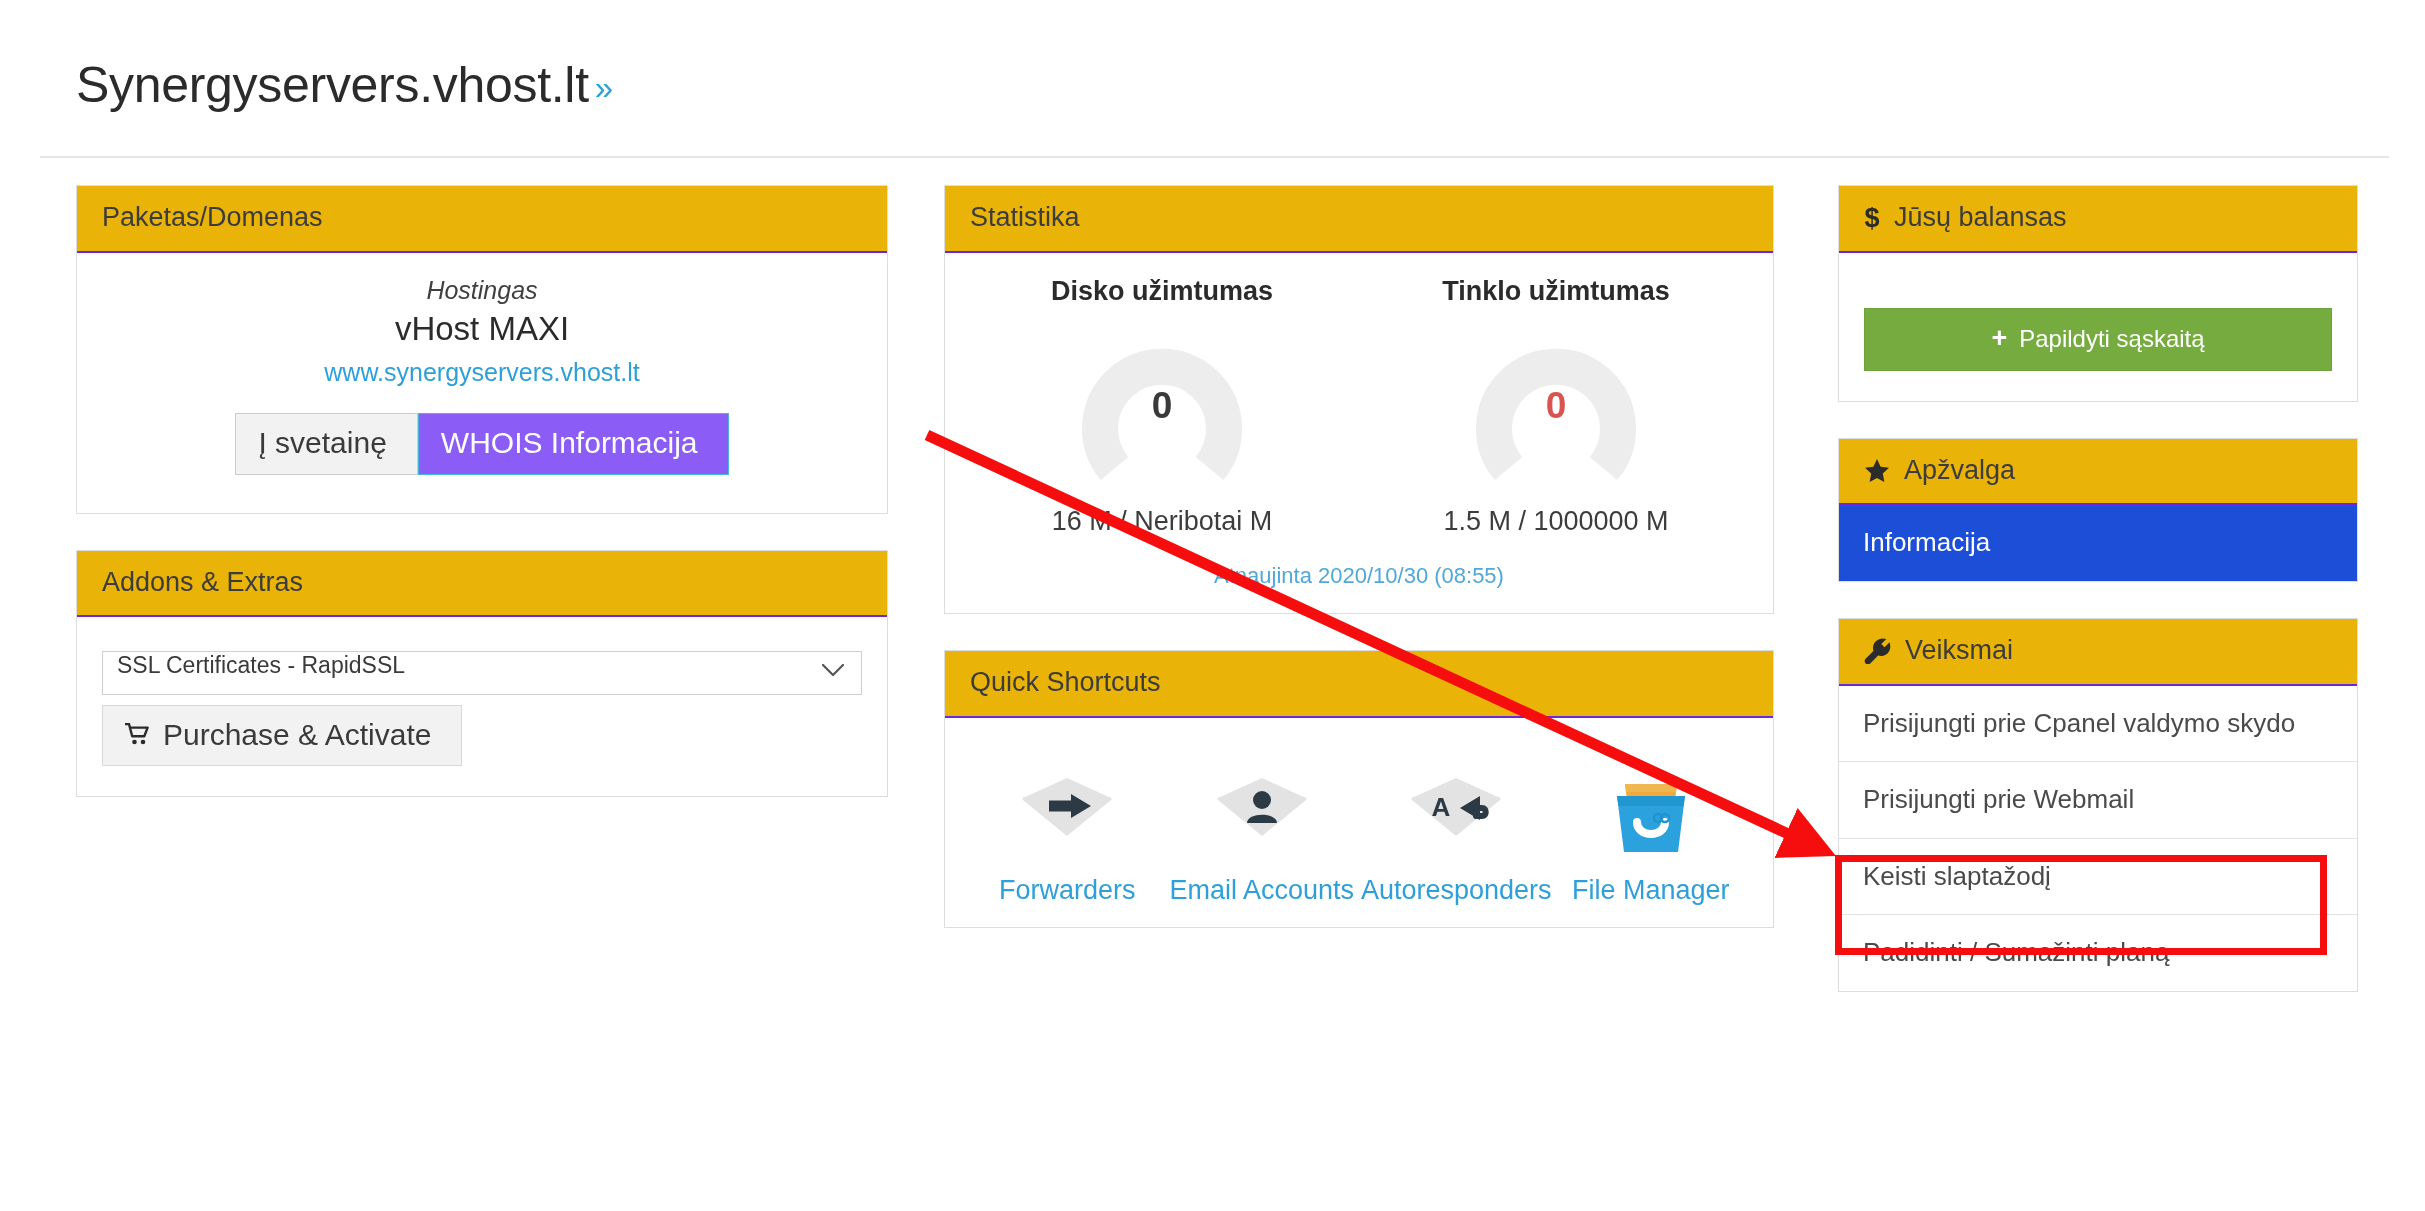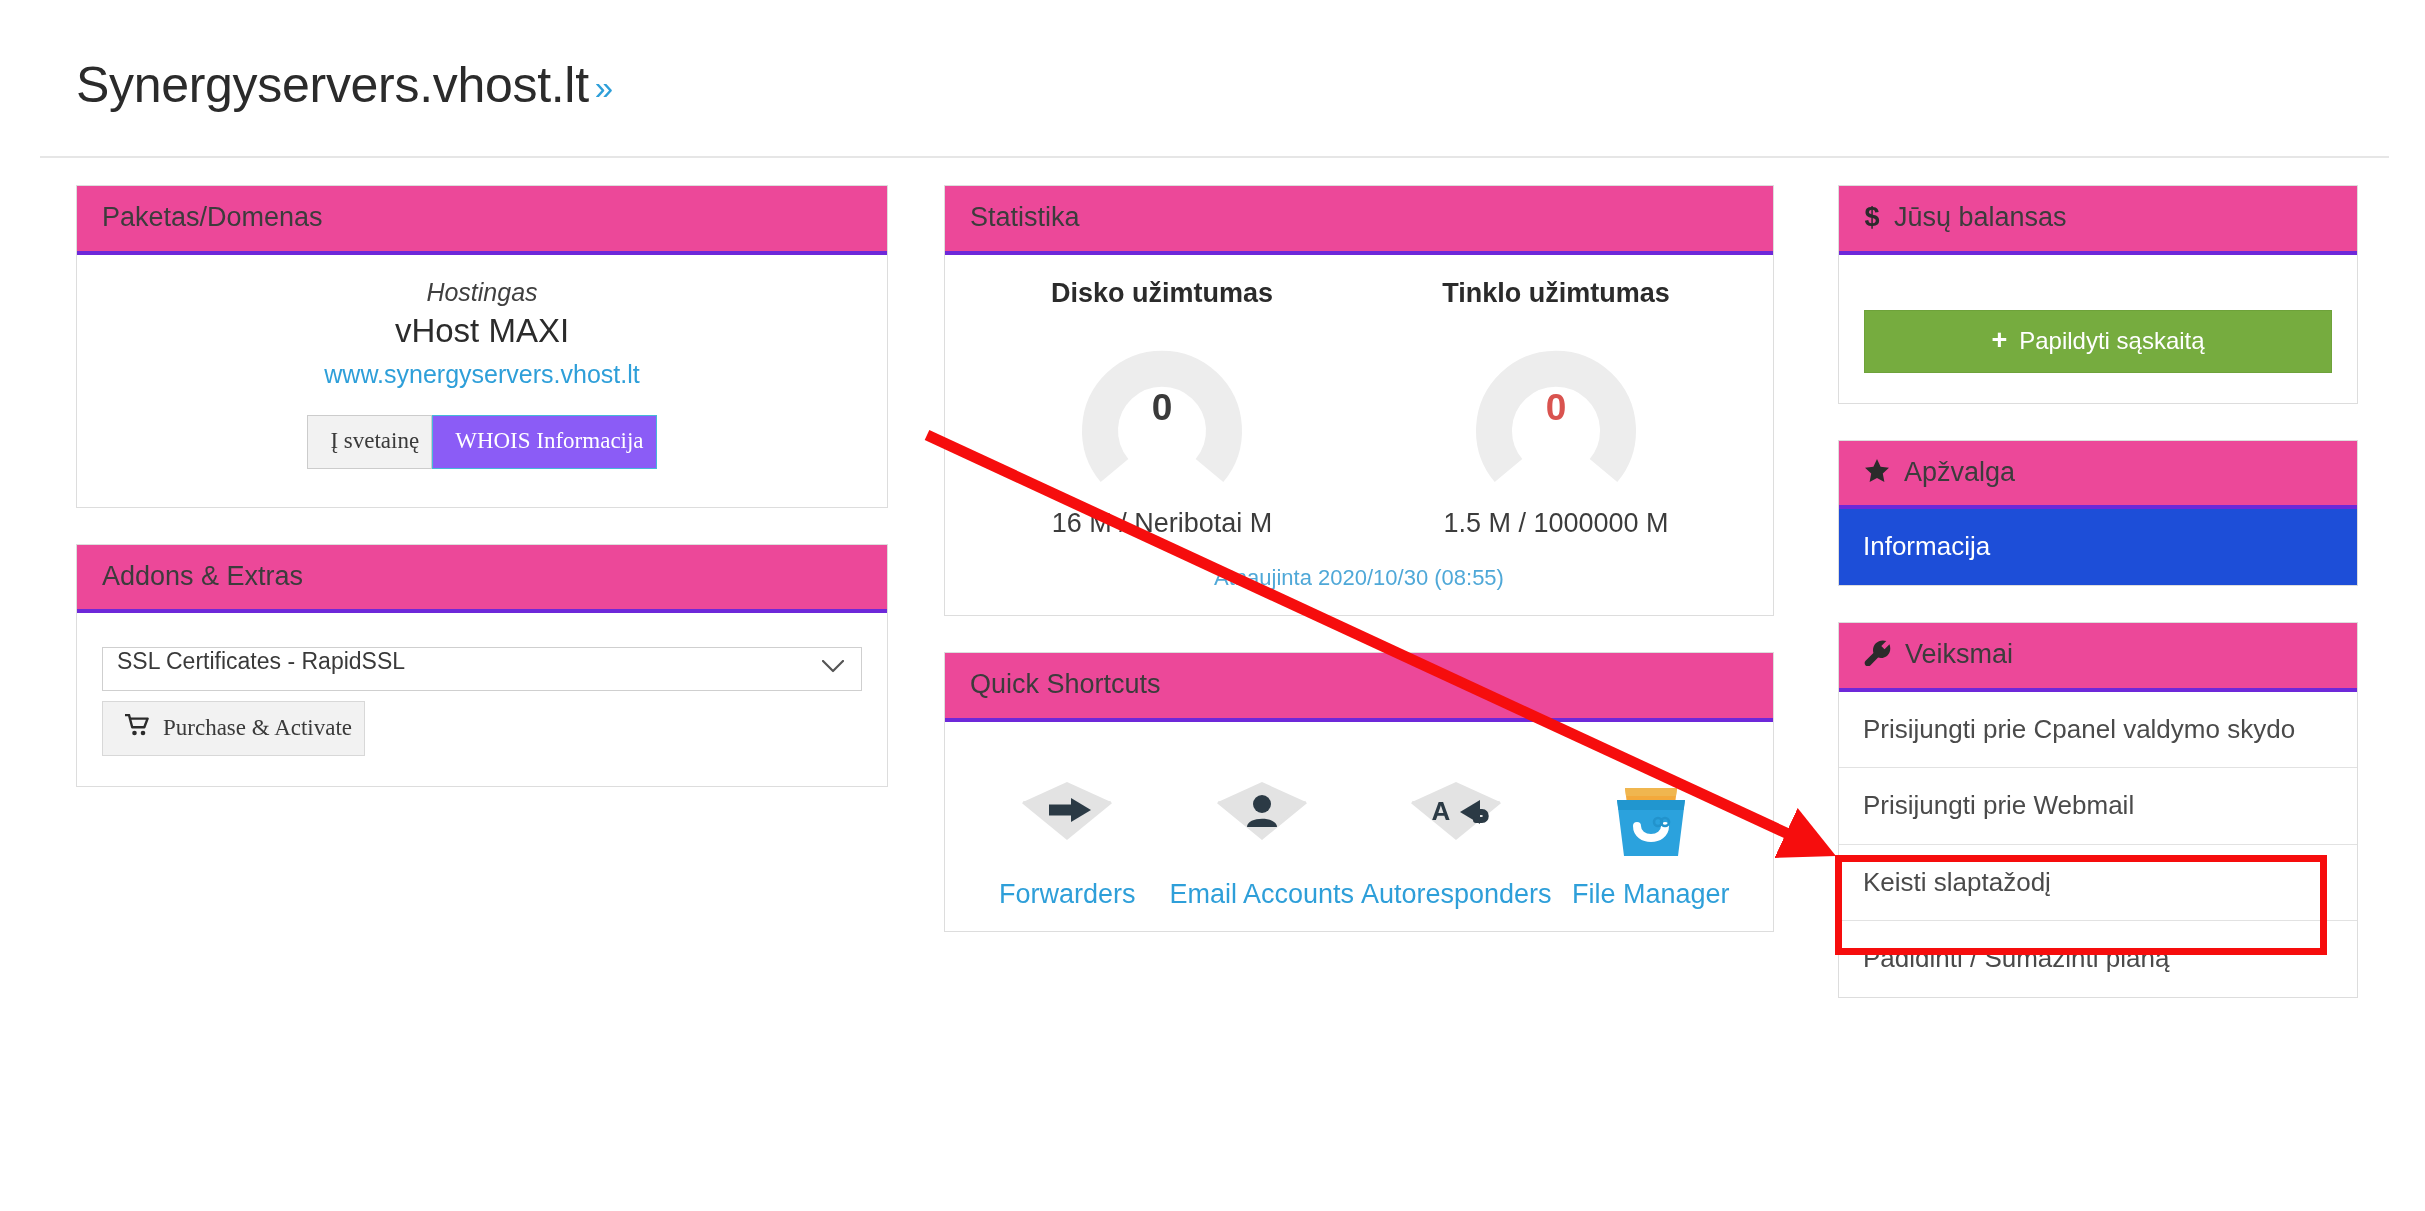--- a/index.html
+++ b/index.html
@@ -48,28 +48,28 @@
   .col-mid   { width: 830px; flex: 0 0 830px; margin-left: 56px; }
   .col-right { width: 520px; flex: 0 0 520px; margin-left: 64px; }
 
   
   .panel {
     border: 1px solid #dddddd;
     background: #ffffff;
     margin-bottom: 36px;
   }
   .panel-heading {
-    background: #ec4899;
-    border-bottom: 4px solid #6d28d9;
+    background: #eab308;
+    border-bottom: 2px solid #6d28d9;
     padding: 17px 25px 18px 25px;
     font-size: 27px;
     color: #3c3c3c;
     font-weight: 400;
     display: flex;
-    align-items: flex-start;
+    align-items: center;
     gap: 14px;
     line-height: 1.1;
   }
   .panel-body { padding: 26px 25px 30px 25px; }
 
   .panel-heading .hicon {
     display: inline-flex;
     align-items: center;
     justify-content: center;
     color: #2b2b2b;
@@ -95,23 +95,23 @@
     font-size: 25px;
     text-decoration: none;
     margin-top: 9px;
   }
   .pkg-btns {
     margin-top: 26px;
     display: flex;
     justify-content: center;
   }
   .btn {
-    font-family: Liberation Serif, serif;
-    font-size: 23px;
-    padding: 12px 12px 13px 22px;
+    font-family: Liberation Sans, sans-serif;
+    font-size: 30px;
+    padding: 12px 30px 13px 22px;
     border: 1px solid #cccccc;
     background: #f2f2f2;
     color: #3a3a3a;
     cursor: pointer;
     line-height: 1.15;
     white-space: nowrap;
   }
   .btn-info {
     background: #8b5cf6;
     border-color: #46b8da;

